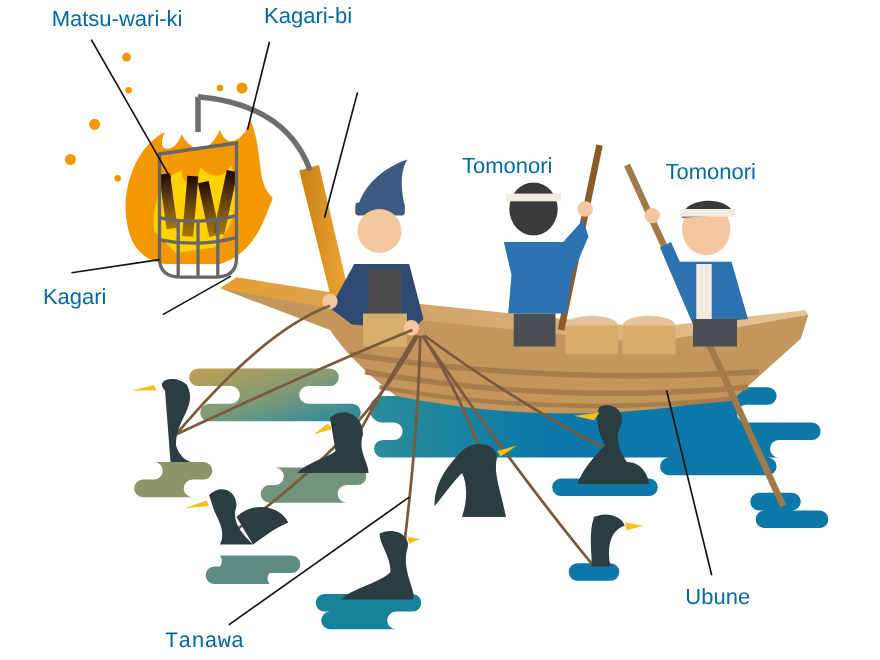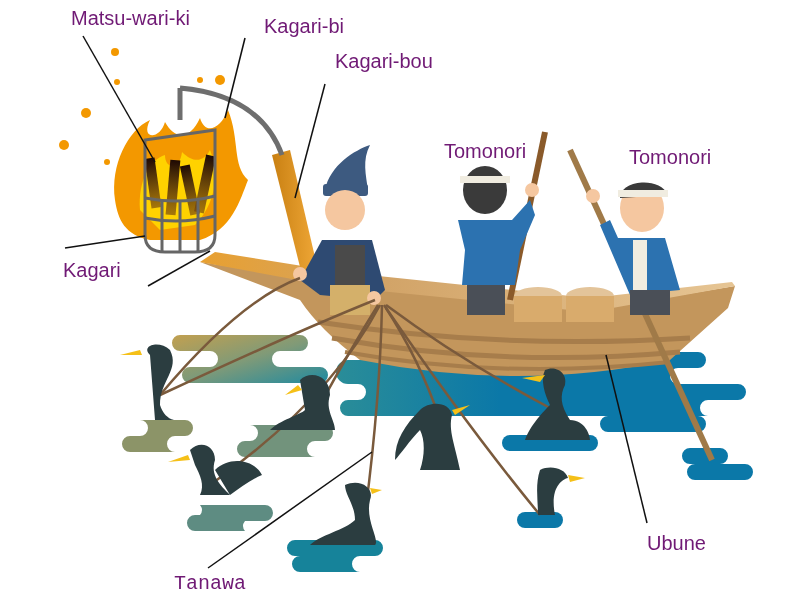--- a/index.html
+++ b/index.html
@@ -1,18 +1,18 @@
 <!DOCTYPE html>
 <html><head>
 <meta charset="utf-8">
 <style>
   html, body { margin:0; padding:0; background:#ffffff; }
   body { width:800px; height:600px; overflow:hidden; position:relative; font-family:"Liberation Sans", sans-serif; }
   #stage { position:absolute; left:0; top:0; width:800px; height:600px; }
-  .label { position:absolute; font-family:"Liberation Sans", sans-serif; font-size:20px; color:#701a75; line-height:1; white-space:nowrap;margin-left:24px; }
+  .label { position:absolute; font-family:"Liberation Sans", sans-serif; font-size:20px; color:#0369a1; line-height:1; white-space:nowrap; }
 </style>
 </head>
 <body>
 
 <div id="stage">
 <svg width="800" height="600" viewBox="0 0 800 600" xmlns="http://www.w3.org/2000/svg">
   <defs>
     <linearGradient id="waterL" x1="0" y1="0" x2="1" y2="1">
       <stop offset="0" stop-color="#c2a050"></stop>
       <stop offset="0.5" stop-color="#7f9a78"></stop>
@@ -171,20 +171,19 @@
     <line x1="245" y1="38" x2="225" y2="118"></line>
     <line x1="325" y1="84" x2="295" y2="198"></line>
     <line x1="65" y1="248" x2="145" y2="236"></line>
     <line x1="272" y1="251" x2="210" y2="286" transform="translate(-62 0)"></line>
     <line x1="208" y1="568" x2="372" y2="452"></line>
     <line x1="606" y1="355" x2="647" y2="523"></line>
   </g>
 </svg>
 
 <div class="label" style="left:47px; top:8px;">Matsu-wari-ki</div>
-<div class="label" style="left:240px; top:16px;">Kagari-bi</div>
-<div class="label" style="left:311px; top:51px;">Kagari-bou</div>
+<div class="label" style="left:240px; top:5px;">Kagari-bi</div>
 <div class="label" style="left:39px; top:260px;text-align:center;">Kagari</div>
 <div class="label" style="left:420px; top:141px;">Tomonori</div>
 <div class="label" style="left:605px; top:147px;">Tomonori</div>
 <div class="label" style="left:150px; top:574px;font-family:Liberation Mono, monospace;">Tanawa</div>
 <div class="label" style="left:623px; top:533px;">Ubune</div>
 </div>
 
 </body></html>

